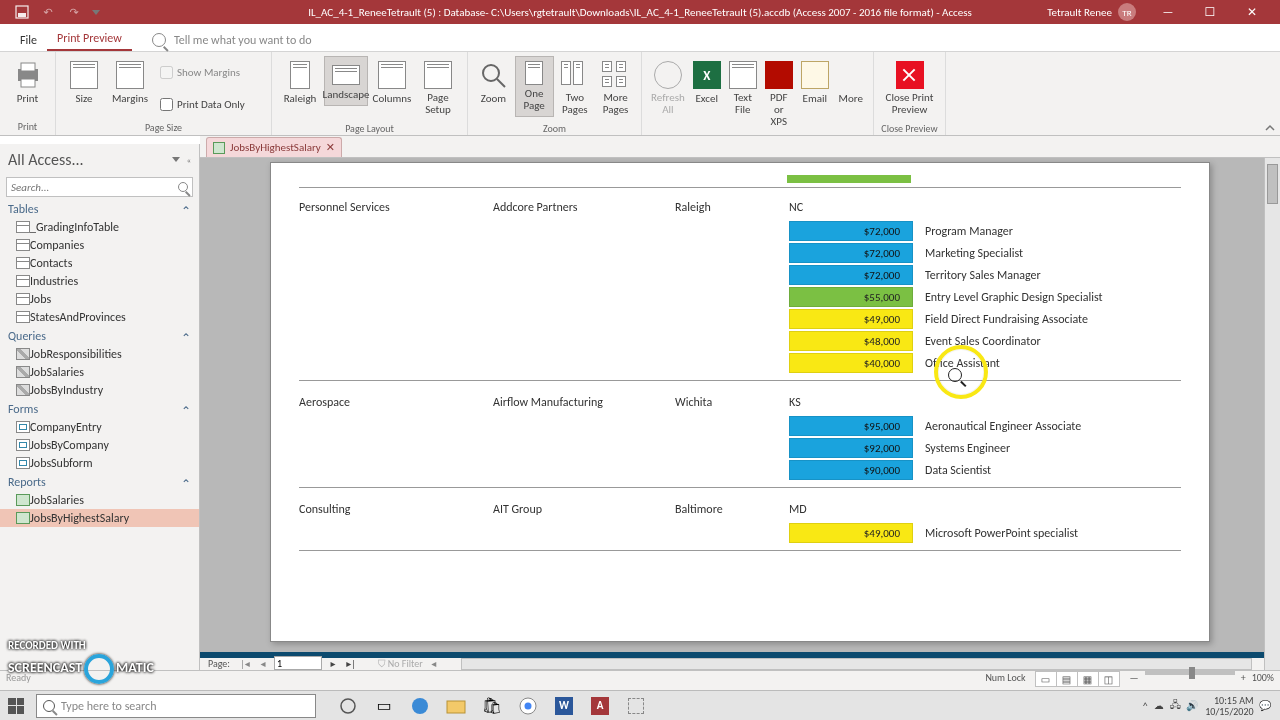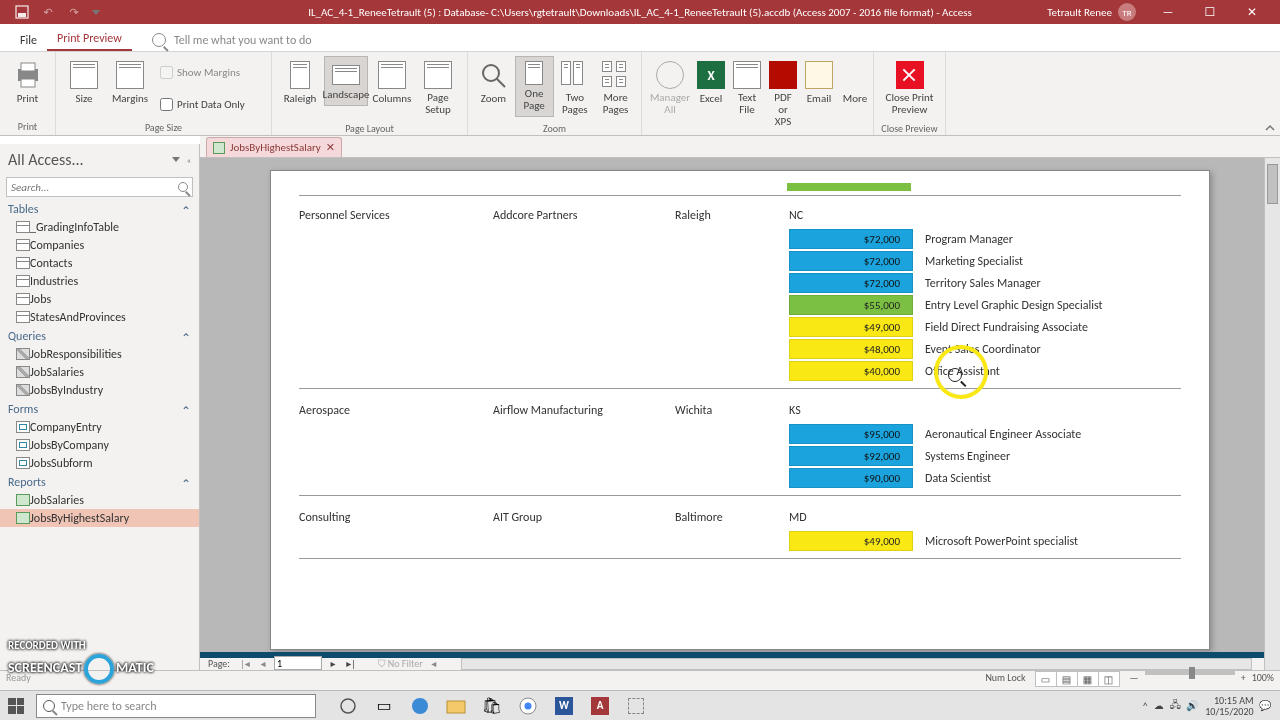--- a/index.html
+++ b/index.html
@@ -68,21 +68,21 @@
 
   
   .doc-area { flex:1; display:flex; flex-direction:column; background:#b8b8b8; position:relative; }
   .doc-tabs { height:22px; background:#f3f2f1; border-bottom:1px solid #c0c0c0; display:flex; align-items:flex-end; padding-left:6px;}
   .doc-tab { height:20px; background:#f5d8da; border:1px solid #caa; border-bottom:none; display:flex; align-items:center; padding:0 6px; gap:5px; font-size:11px; color:#8a3a3a; border-radius:3px 3px 0 0;}
   .doc-tab .rpt-ico{width:12px;height:12px;background:#cfe6cf;border:1px solid #5a9a5a;}
   .doc-tab .close-x{color:#8a3a3a;}
 
   .page-viewport { flex:1; overflow:hidden; padding:0 6px 0 6px; position:relative;}
   .page-scroll { height:100%; overflow:hidden; background:#b8b8b8;}
-  .page-sheet { width:940px; min-height: 480px; background:#fff; margin: 12px auto; border:1px solid #888; box-shadow: 2px 2px 6px rgba(0,0,0,0.25); position:relative; padding: 12px 28px 18px 28px;}
+  .page-sheet { width:940px; min-height: 480px; background:#fff; margin: 4px auto; border:1px solid #888; box-shadow: 2px 2px 6px rgba(0,0,0,0.25); position:relative; padding: 12px 28px 18px 28px;}
   .rule-top { border-top:1px solid #999; margin:4px 0; }
 
   .group-header-row { display:flex; gap:24px; font-size:12px; color:#333; padding:8px 0 6px 0;}
   .gh-col1 { width:170px;} .gh-col2 { width:158px;} .gh-col3{width:90px;} .gh-col4{width:40px;}
 
   .job-row { display:flex; align-items:center; height:22px; }
   .salary-cell { width:124px; margin-left:490px; height:20px; display:flex; align-items:center; justify-content:flex-end; padding-right:12px; font-size:11px; color:#222; position:relative; border:1px solid rgba(0,0,0,0.1);}
   .band-blue { background:#1aa3dd; color:#111;}
   .band-green { background:#7bc043;}
   .band-yellow { background:#f9e814;}
@@ -260,21 +260,21 @@
           <span style="white-space:pre-line;text-align:center;line-height:12px">More
 Pages</span>
         </div>
     </div>
     <div class="group-label">Zoom</div>
   </div>
   <div class="ribbon-group" style="width:232px">
     <div class="group-content">
       <div class="big-btn" style="color:#aaa">
           <div class="icon i-refresh"></div>
-          <span style="white-space:pre-line;text-align:center;line-height:12px">Manager
+          <span style="white-space:pre-line;text-align:center;line-height:12px">Refresh
 All</span>
         </div>
       <div class="big-btn">
           <div class="icon i-excel" style="color:#fff;display:flex;align-items:center;justify-content:center;font-weight:bold;font-size:13px">X</div>
           <span>Excel</span>
         </div>
       <div class="big-btn" style="width:36px">
           <div class="icon i-page"></div>
           <span style="white-space:pre-line;text-align:center;line-height:12px">Text
 File</span>

